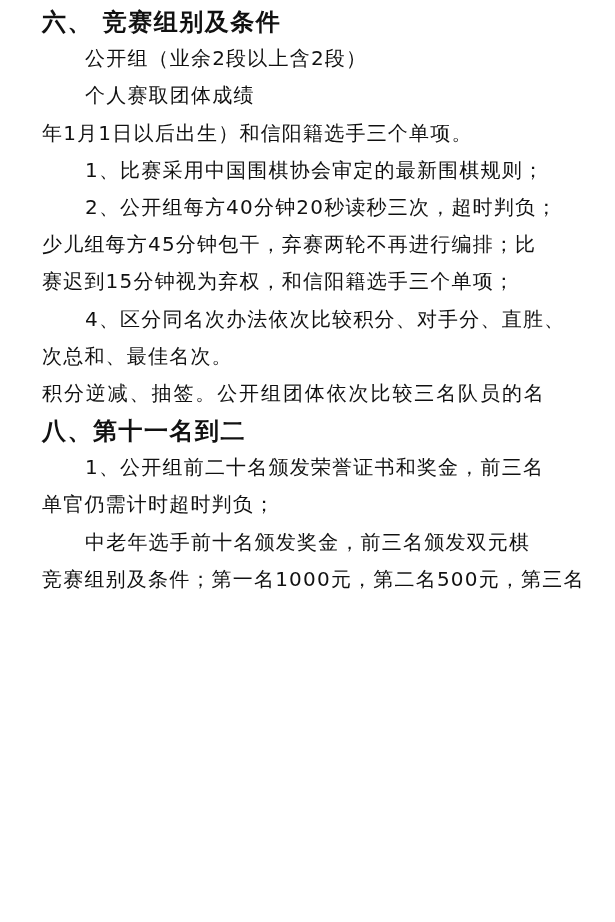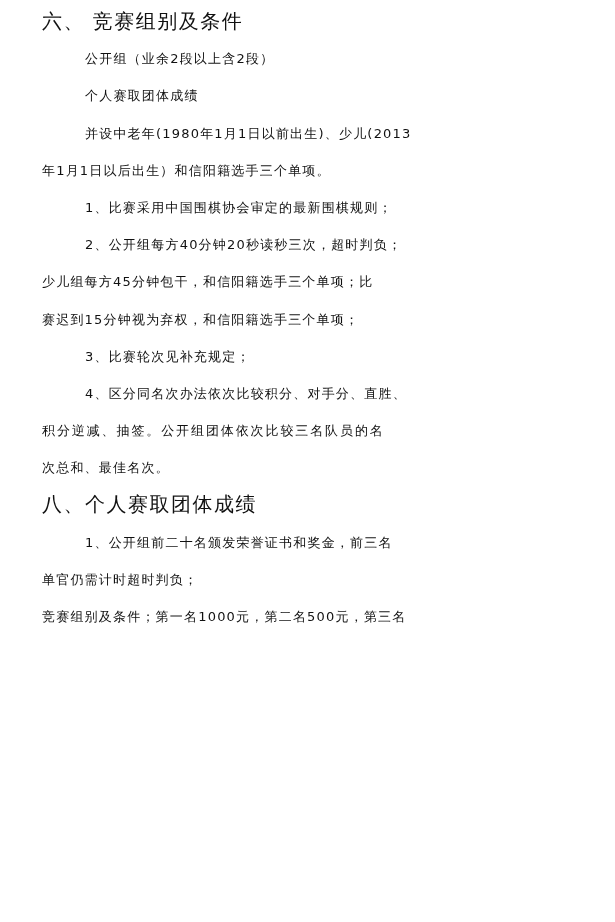--- a/index.html
+++ b/index.html
@@ -17,55 +17,54 @@
   }
   .page {
     position: absolute;
     left: 42px;
     top: 3px;
     width: 560px;
   }
   .line {
     height: 37.2px;
     line-height: 37.2px;
-    font-size: 13px;
+    font-size: 20px;
     white-space: nowrap;
     letter-spacing: 1.2px;
   }
   .heading {
-    font-weight: normal;
+    font-weight: bold;
     font-family: "DejaVu Serif", "Liberation Serif", serif;
-    font-size: 20px;
+    font-size: 24px;
     letter-spacing: 1.5px;
   }
   .indent {
     padding-left: 43px;
   }
   .justify {
     letter-spacing: 1.9px;
   }
 </style>
 </head>
 <body>
 
 <div class="page">
 
   <div class="line heading">六、 竞赛组别及条件</div>
   <div class="line indent">公开组（业余2段以上含2段）</div>
   <div class="line indent">个人赛取团体成绩</div>
-  <div class="line indent">并设中老年(1980年1月1日以前出生)、少儿(2013</div>
   <div class="line">年1月1日以后出生）和信阳籍选手三个单项。</div>
 
   <div class="line indent">1、比赛采用中国围棋协会审定的最新围棋规则；</div>
   <div class="line indent">2、公开组每方40分钟20秒读秒三次，超时判负；</div>
-  <div class="line">少儿组每方45分钟包干，和信阳籍选手三个单项；比</div>
+  <div class="line">少儿组每方45分钟包干，弃赛两轮不再进行编排；比</div>
   <div class="line">赛迟到15分钟视为弃权，和信阳籍选手三个单项；</div>
-  <div class="line indent">3、比赛轮次见补充规定；</div>
   <div class="line indent">4、区分同名次办法依次比较积分、对手分、直胜、</div>
+  <div class="line">次总和、最佳名次。</div>
   <div class="line justify">积分逆减、抽签。公开组团体依次比较三名队员的名</div>
-  <div class="line">次总和、最佳名次。</div>
 
-  <div class="line heading">八、个人赛取团体成绩</div>
+  <div class="line heading">八、第十一名到二</div>
   <div class="line indent">1、公开组前二十名颁发荣誉证书和奖金，前三名</div>
   <div class="line">单官仍需计时超时判负；</div>
+  <div class="line indent">中老年选手前十名颁发奖金，前三名颁发双元棋</div>
   <div class="line">竞赛组别及条件；第一名1000元，第二名500元，第三名</div>
 
 </div>
 
 </body></html>

